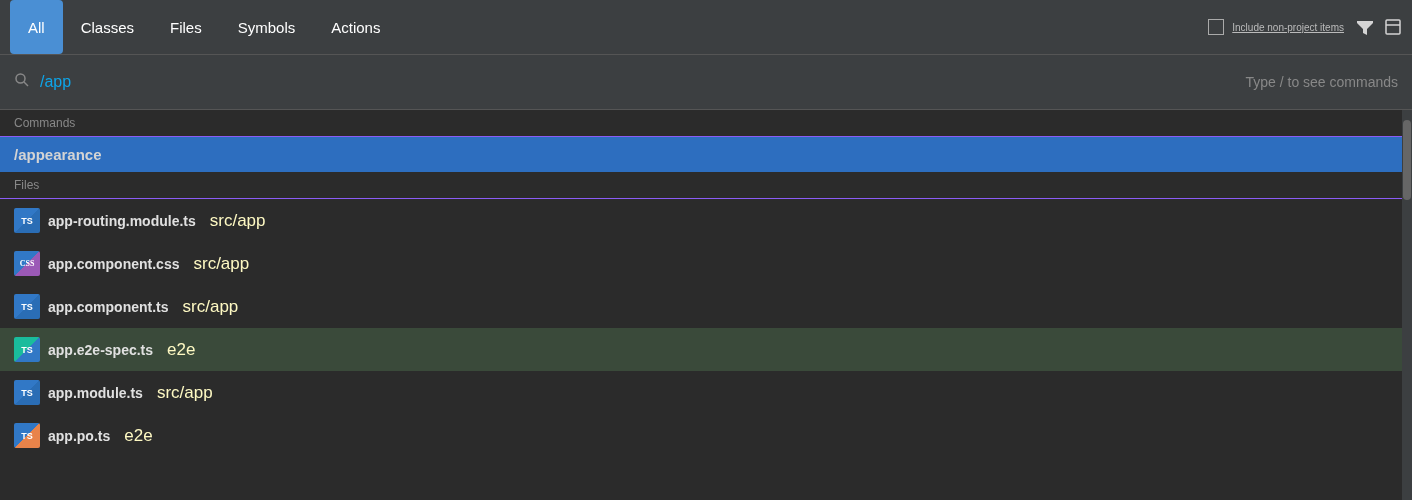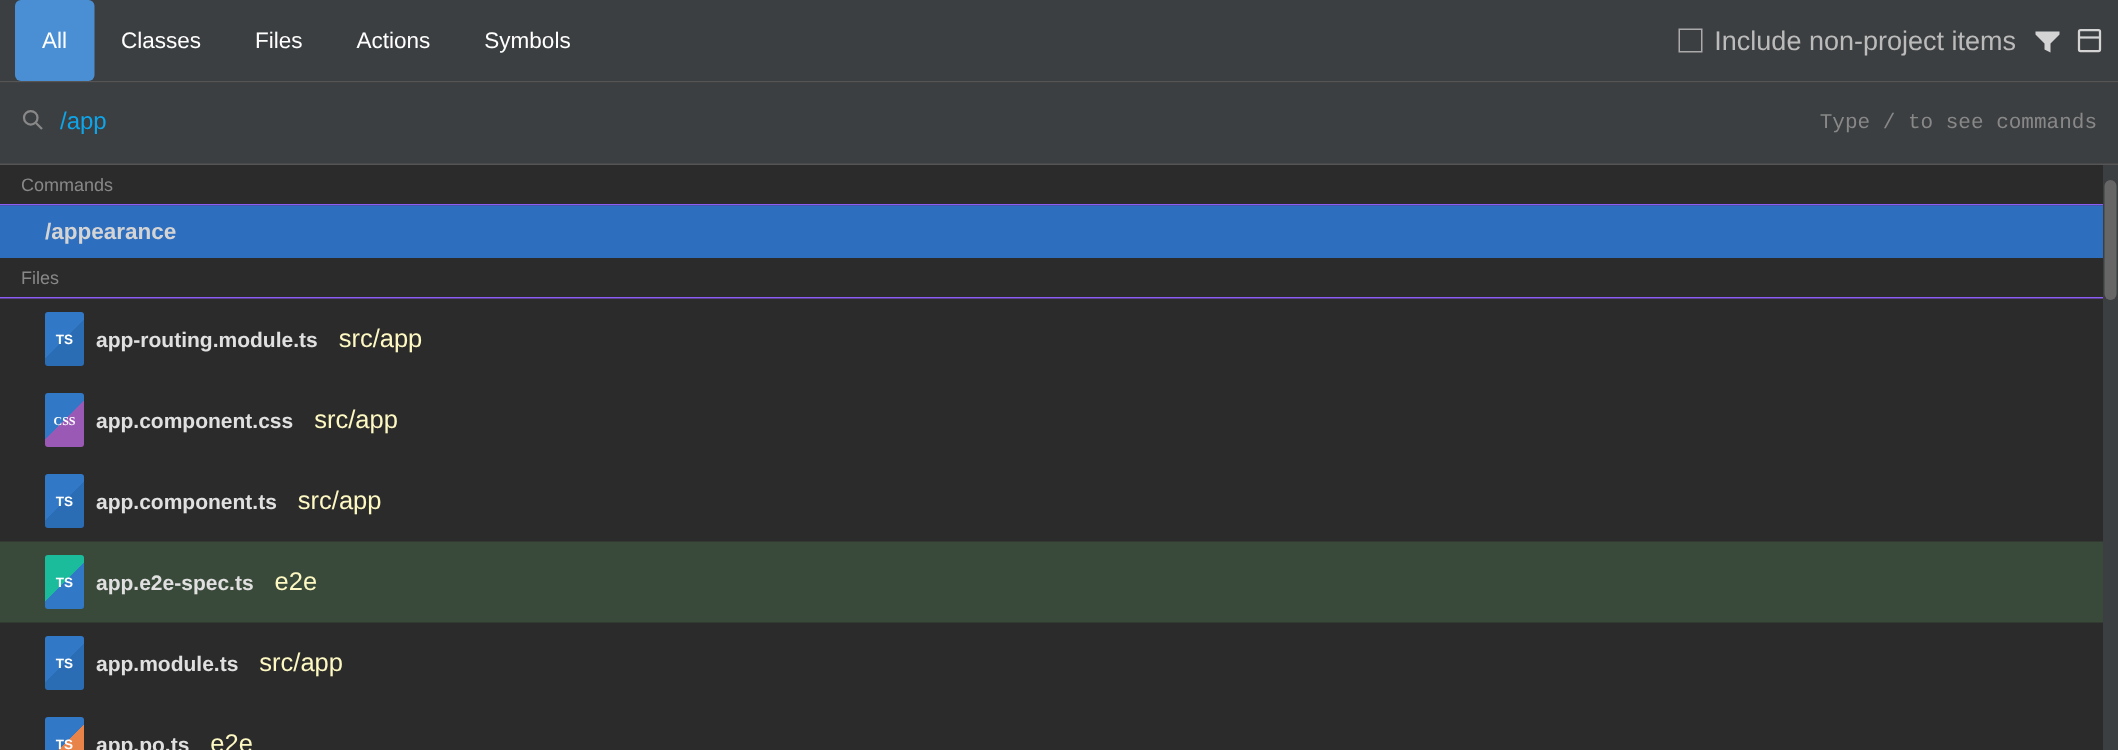--- a/index.html
+++ b/index.html
@@ -46,21 +46,22 @@
 
     .tab-spacer {
       flex: 1;
     }
 
     .include-non-project {
       display: flex;
       align-items: center;
       gap: 8px;
       color: #bbb;
-      font-size: 18px;
+      font-size: 10px;
+      text-decoration: underline;
     }
 
     .checkbox {
       width: 16px;
       height: 16px;
       border: 1px solid #aaa;
       background: transparent;
       display: inline-block;
       flex-shrink: 0;
     }
@@ -107,21 +108,20 @@
       background: transparent;
       border: none;
       outline: none;
       caret-color: #d4d4d4;
     }
 
     .search-hint {
       color: #888;
       font-size: 14px;
       flex-shrink: 0;
-      font-family: Liberation Mono, monospace;
     }
 
     
     .results-area {
       display: flex;
       height: calc(500px - 55px - 55px);
       overflow: hidden;
     }
 
     .results-list {
@@ -151,21 +151,21 @@
       font-size: 12px;
       color: #888;
       background-color: #2b2b2b;
       border-bottom: 1px solid #8b5cf6;
     }
 
     
     .result-item {
       display: flex;
       align-items: center;
-      padding: 9px 30px;
+      padding: 9px 14px;
       font-size: 14px;
       cursor: pointer;
       gap: 8px;
     }
 
     .result-item.selected {
       background-color: #2d6ebf;
     }
 
     .result-item.highlighted {
@@ -180,21 +180,21 @@
 
     .result-item .item-path {
       color: #fef9c3;
       font-size: 17px;
       margin-left: 6px;
     }
 
     
     .file-icon {
       width: 26px;
-      height: 36px;
+      height: 25px;
       display: flex;
       align-items: center;
       justify-content: center;
       flex-shrink: 0;
       font-size: 10px;
       font-weight: bold;
       border-radius: 2px;
       position: relative;
     }
 
@@ -232,22 +232,22 @@
       font-weight: 600;
     }
   </style>
 </head>
 <body>
 
 <div class="tab-bar">
   <div class="tab active">All</div>
   <div class="tab">Classes</div>
   <div class="tab">Files</div>
+  <div class="tab">Symbols</div>
   <div class="tab">Actions</div>
-  <div class="tab">Symbols</div>
   <div class="tab-spacer"></div>
   <div class="include-non-project">
     <span class="checkbox"></span>
     <span>Include non-project items</span>
   </div>
   <div class="filter-icon-btn">
     <svg width="18" height="18" viewBox="0 0 18 18" fill="currentColor">
       <path d="M1 3h16v2l-6 6v6l-4-2V11L1 5V3z"></path>
     </svg>
   </div>

